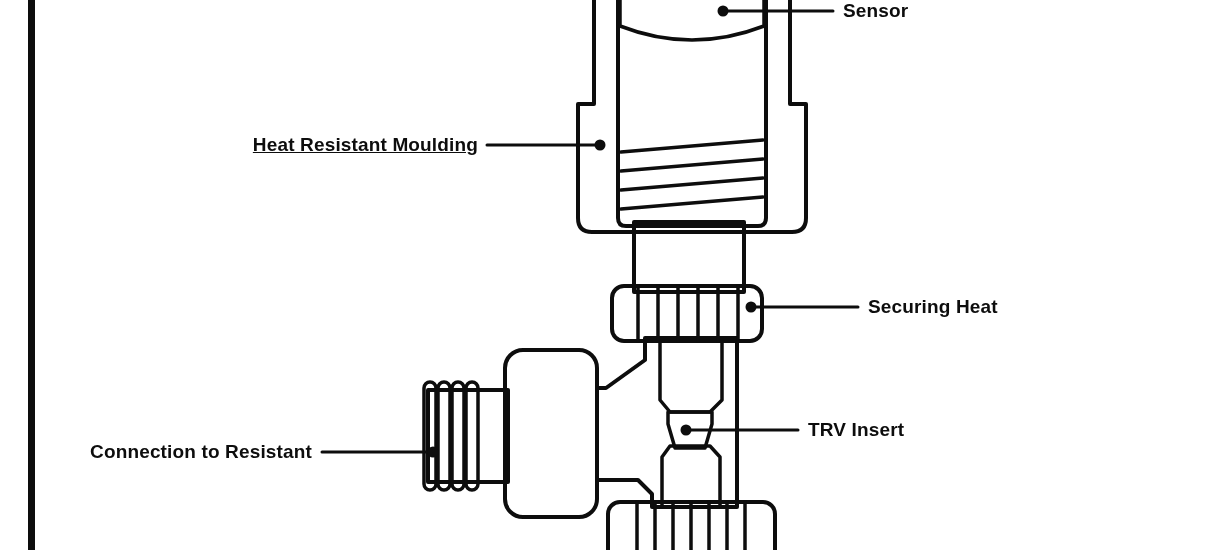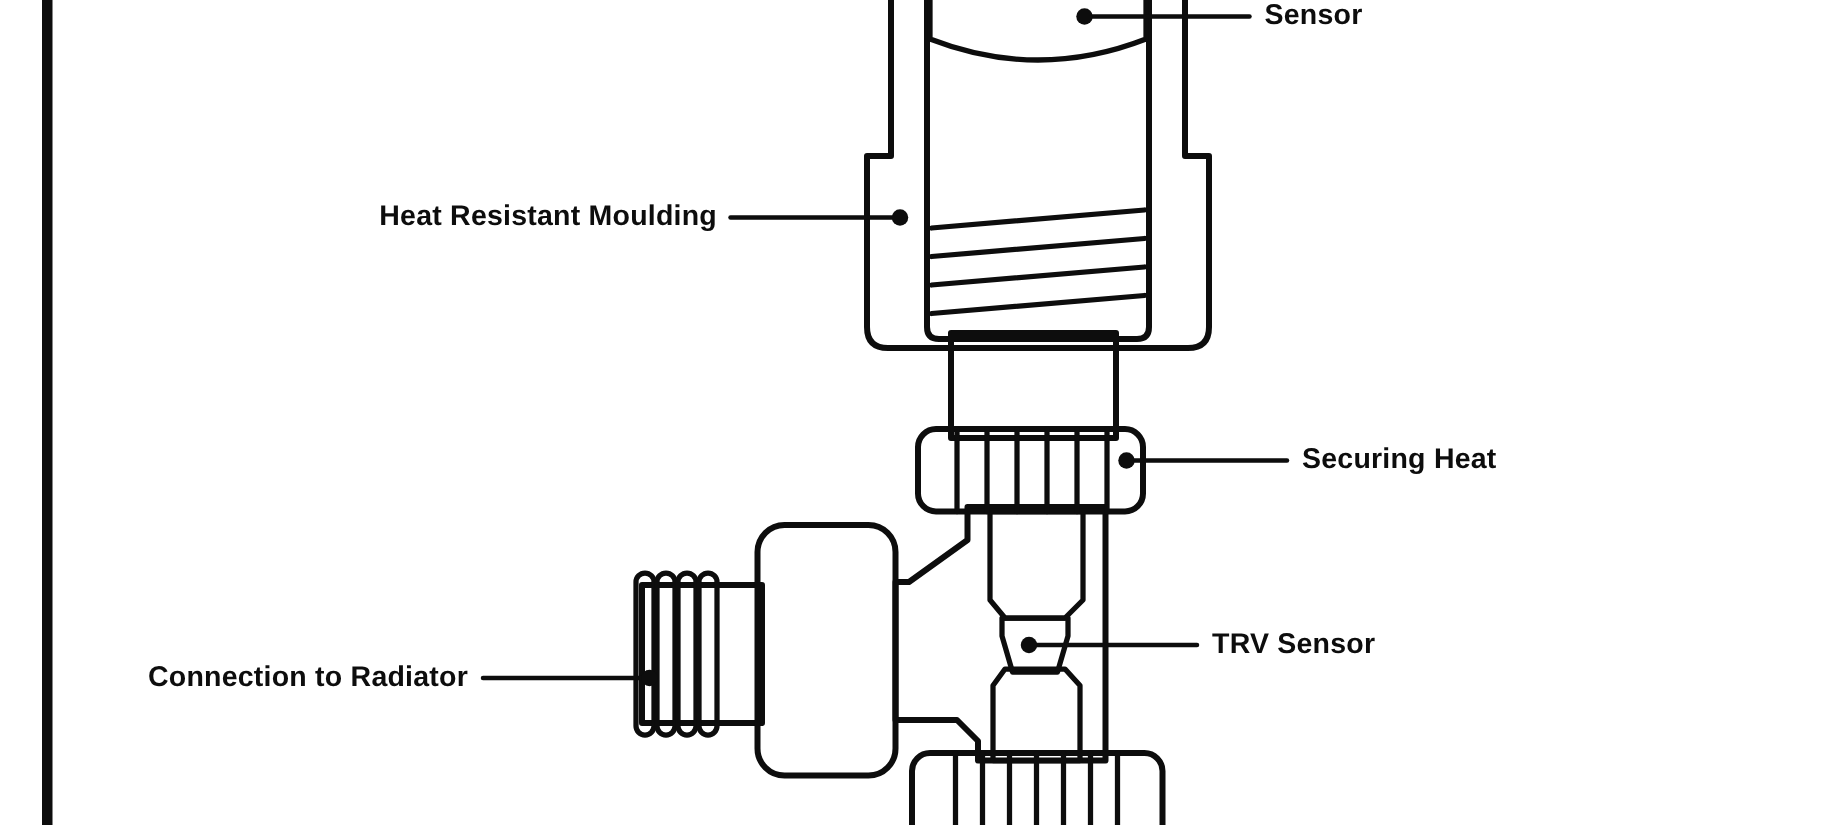--- a/index.html
+++ b/index.html
@@ -15,21 +15,21 @@
   .label {
     position: absolute;
     font-size: 19px;
     font-weight: 700;
     line-height: 22px;
     color: #0d0d0d;
     white-space: nowrap;
     letter-spacing: 0.15px;
   }
   .lbl-sensor { left: 843px; top: 0px; }
-  .lbl-hrm    { right: 742px; top: 134px; text-align: right; }
+  .lbl-hrm    { right: 742px; top: 134px; text-align: right; text-decoration: underline; }
   .lbl-ring   { left: 868px; top: 296px; }
   .lbl-trv    { left: 808px; top: 419px; }
   .lbl-ctr    { right: 908px; top: 441px; text-align: right; }
   .ln   { stroke: #0d0d0d; stroke-width: 4; stroke-linejoin: round; stroke-linecap: round; fill: none; }
   .ln2  { stroke: #0d0d0d; stroke-width: 3.5; stroke-linejoin: round; stroke-linecap: round; fill: none; }
   .lead { stroke: #0d0d0d; stroke-width: 3; stroke-linecap: round; }
 </style>
 </head>
 <body>
 
@@ -107,16 +107,16 @@
       <circle cx="686" cy="430" r="5.5" fill="#0d0d0d"></circle>
 
       <line x1="322" y1="452" x2="433" y2="452" class="lead"></line>
       <circle cx="433" cy="452" r="5.5" fill="#0d0d0d"></circle>
     </g>
   </svg>
 
   <div class="label lbl-sensor">Sensor</div>
   <div class="label lbl-hrm">Heat Resistant Moulding</div>
   <div class="label lbl-ring">Securing Heat</div>
-  <div class="label lbl-trv">TRV Sensor</div>
-  <div class="label lbl-ctr">Connection to Radiator</div>
+  <div class="label lbl-trv">TRV Insert</div>
+  <div class="label lbl-ctr">Connection to Resistant</div>
 
 </div>
 
 </body></html>

